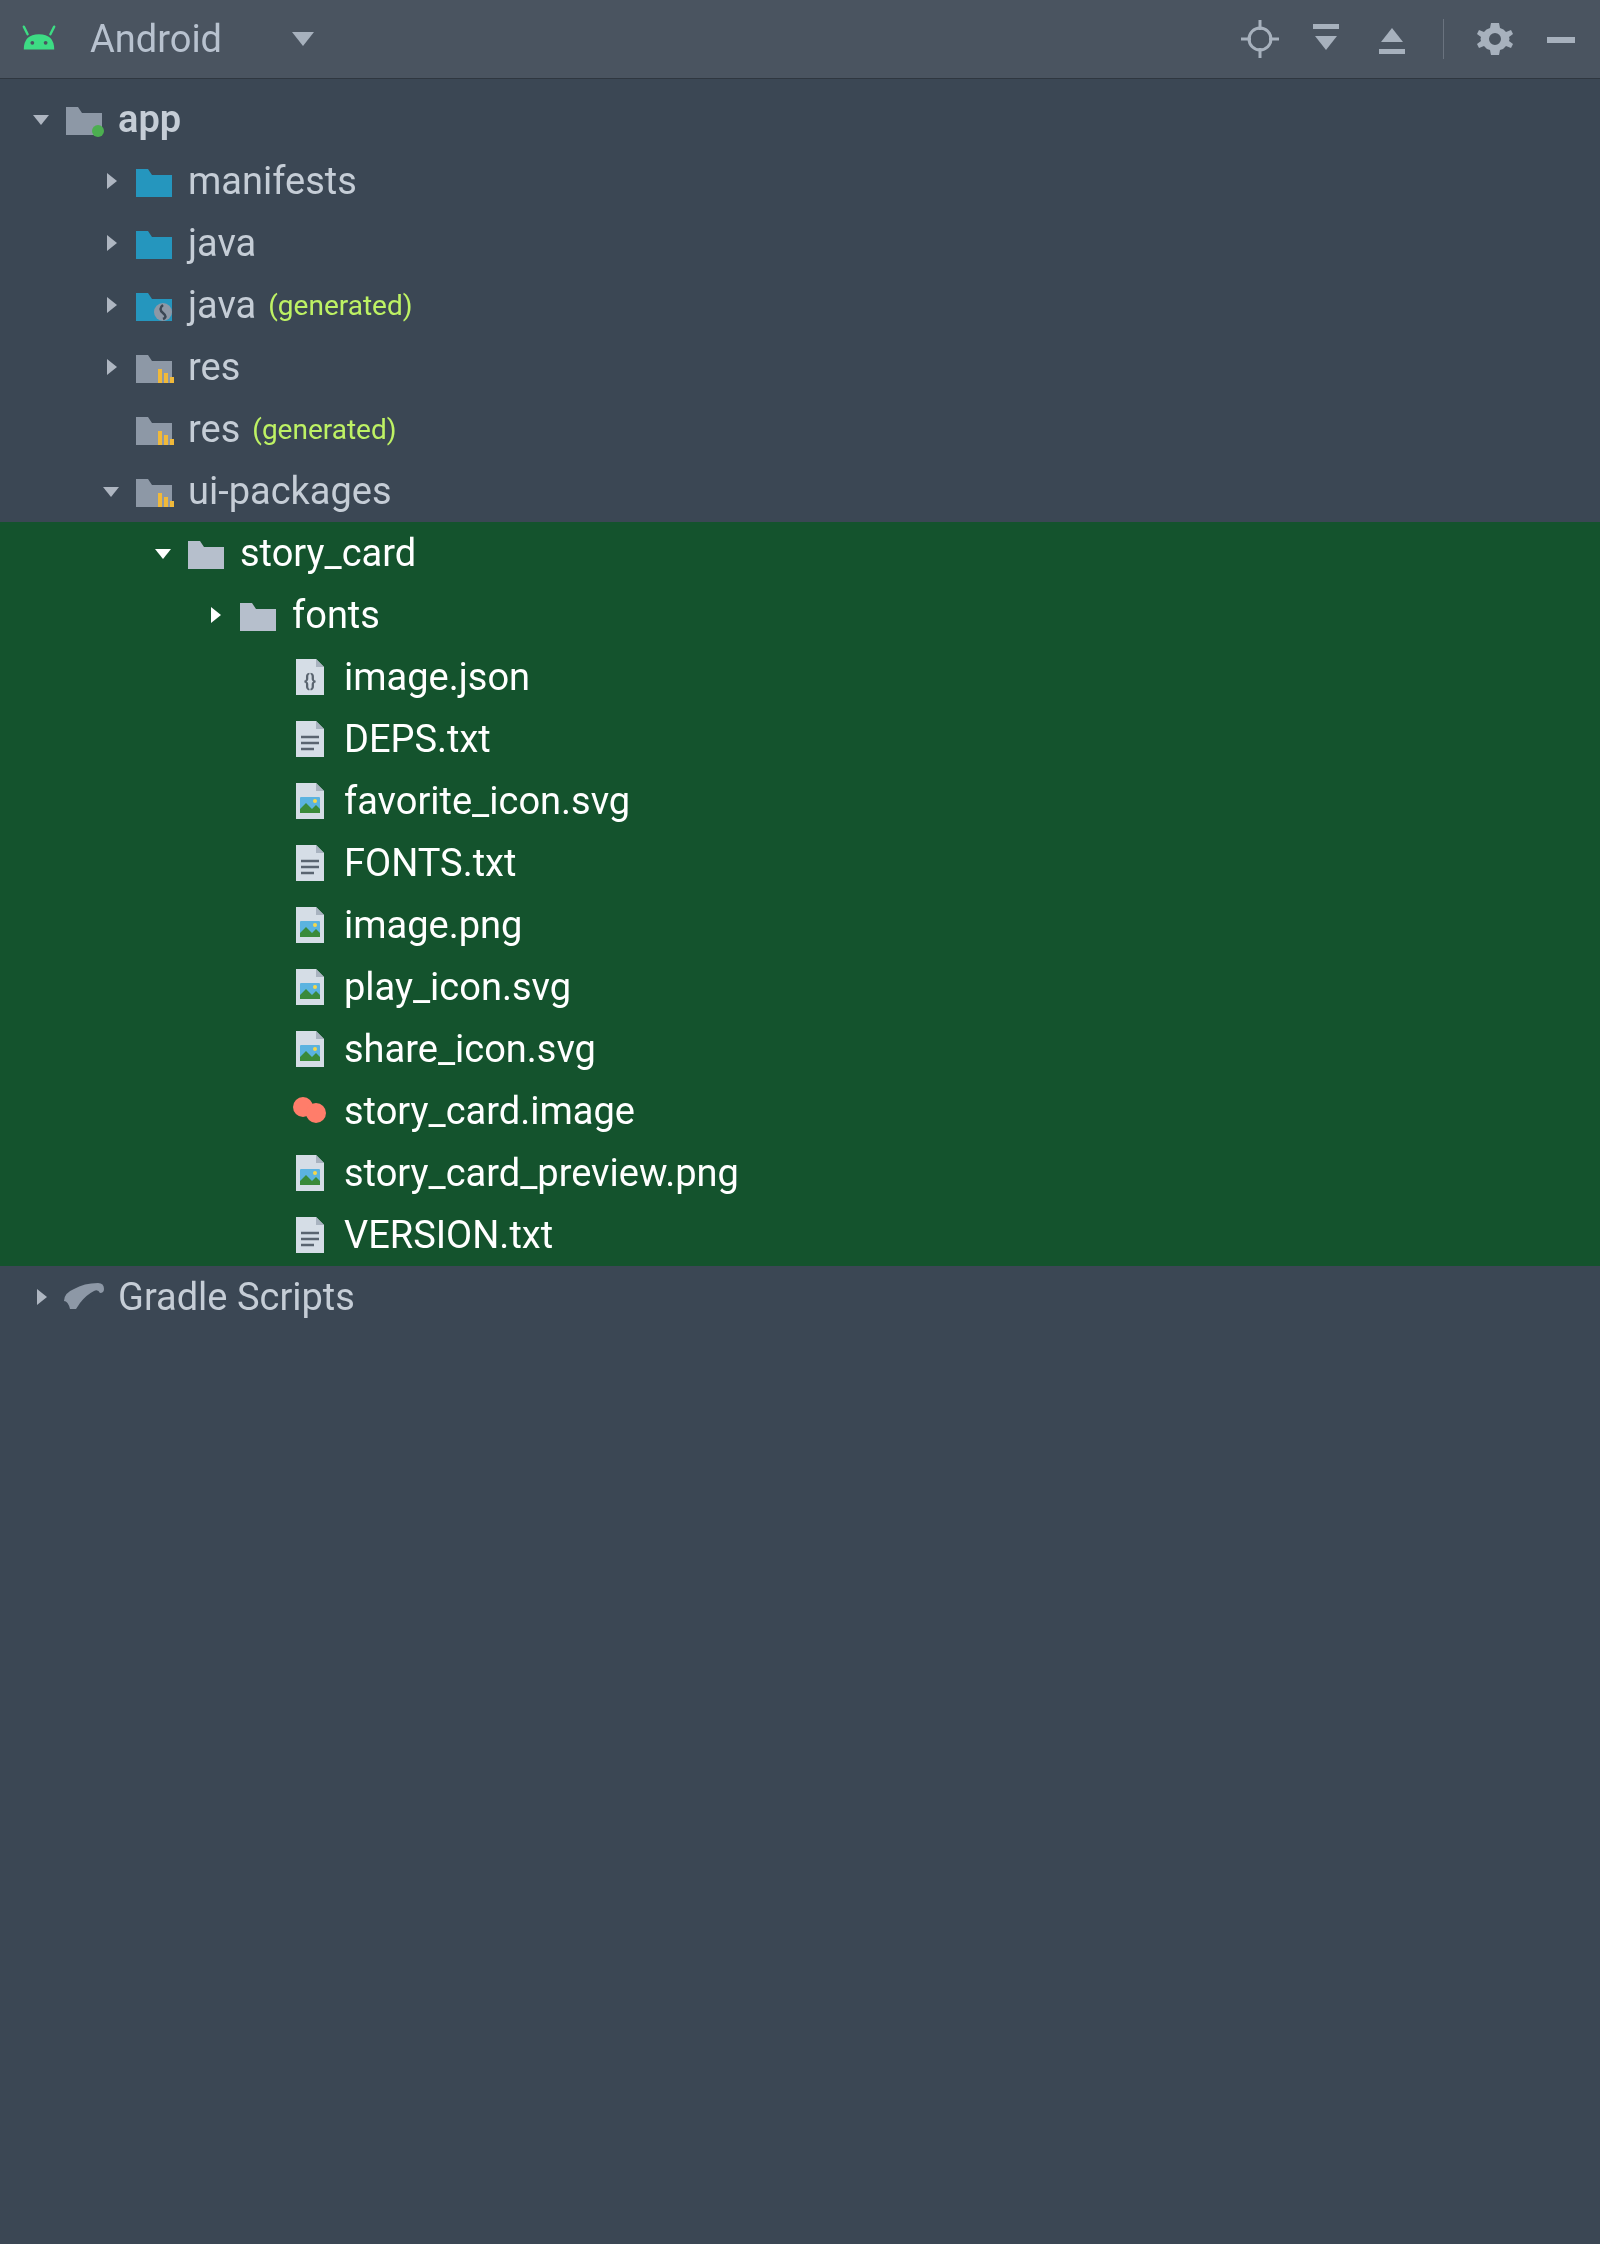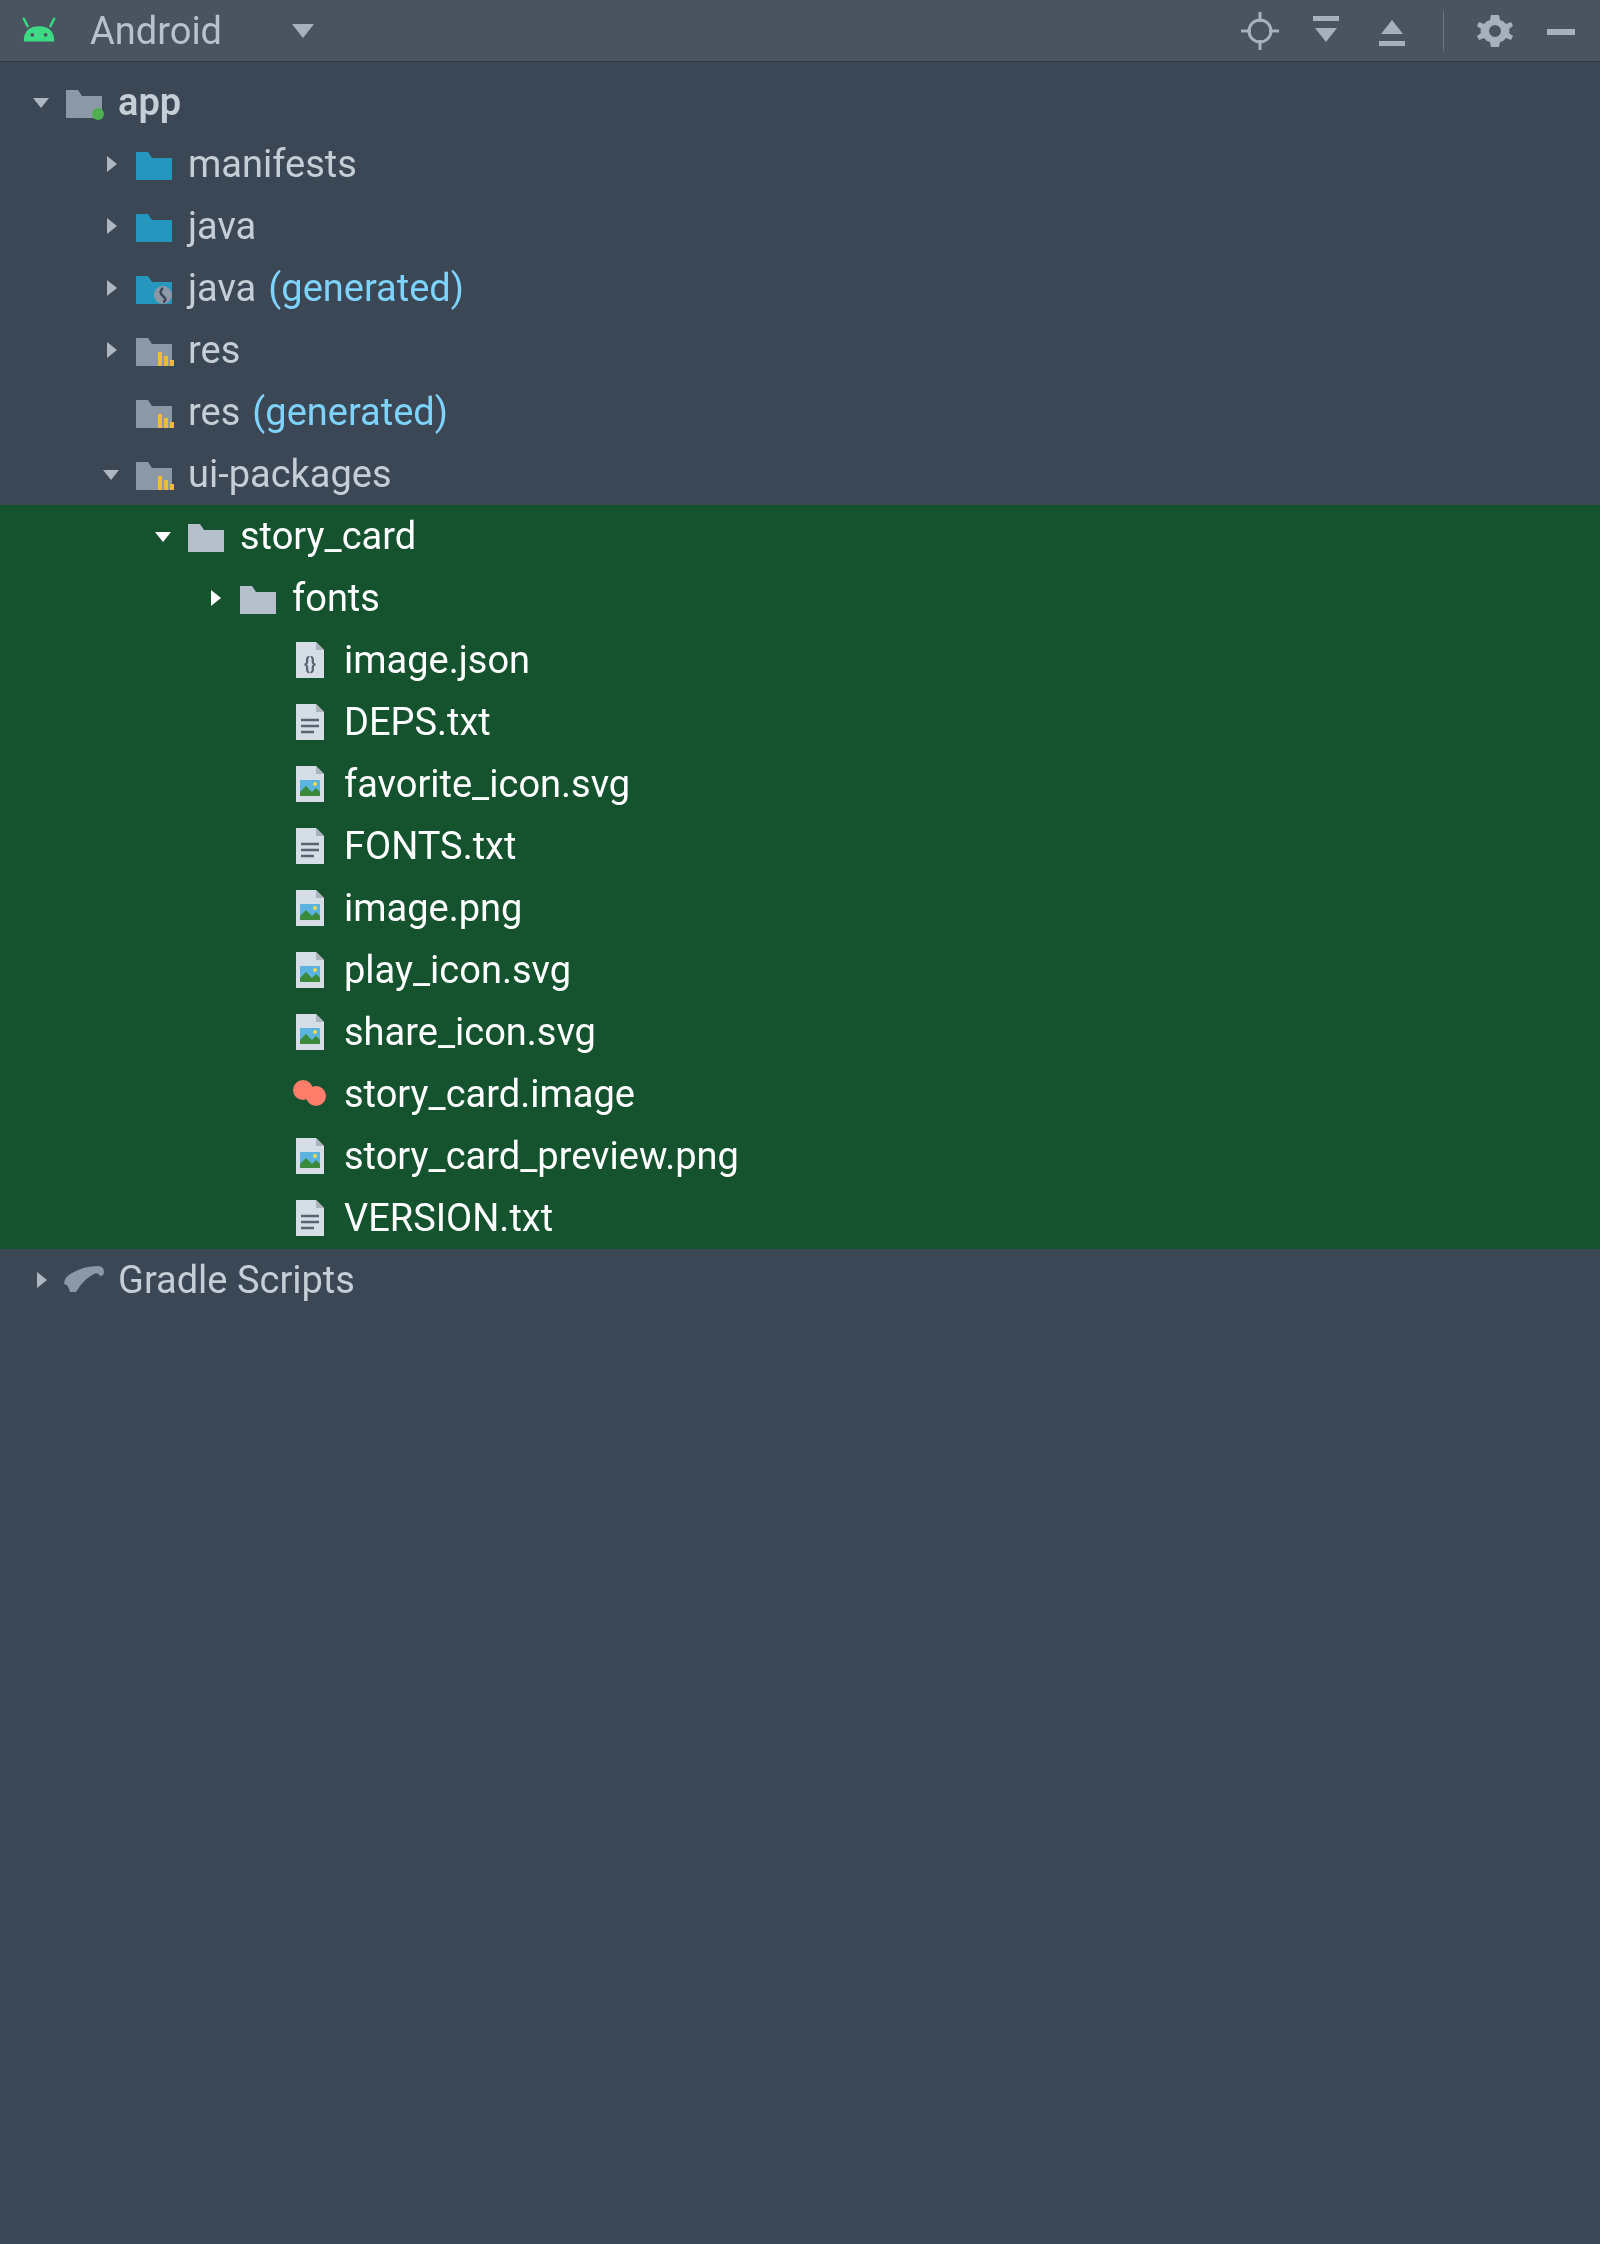--- a/index.html
+++ b/index.html
@@ -6,21 +6,21 @@
   body {
     width: 1600px;
     height: 2244px;
     background: #3b4754;
     font-family: -apple-system, "Segoe UI", Roboto, sans-serif;
     font-size: 38px;
     color: #c5cdd6;
     overflow: hidden;
   }
   .toolbar {
-    height: 62px;
+    height: 79px;
     background: #4a5460;
     display: flex;
     align-items: center;
     padding: 0 20px;
     border-bottom: 1px solid #2f3740;
   }
   .toolbar-left {
     display: flex;
     align-items: center;
     gap: 20px;
@@ -88,23 +88,23 @@
     align-items: center;
     justify-content: center;
     margin-right: 12px;
     flex-shrink: 0;
   }
   .label {
     font-size: 38px;
   }
   .bold { font-weight: 600; }
   .suffix {
-    color: #7dd3fc;
+    color: #bef264;
     margin-left: 12px;
-    font-size: 38px;
+    font-size: 28px;
   }
 </style>
 </head>
 <body>
 
 <div class="toolbar">
   <div class="toolbar-left">
     <span class="toolbar-icon">
       <svg width="40" height="30" viewBox="0 0 40 30">
         <path d="M4 26 Q4 10 20 10 Q36 10 36 26 Z" fill="#3ddc84"></path>

